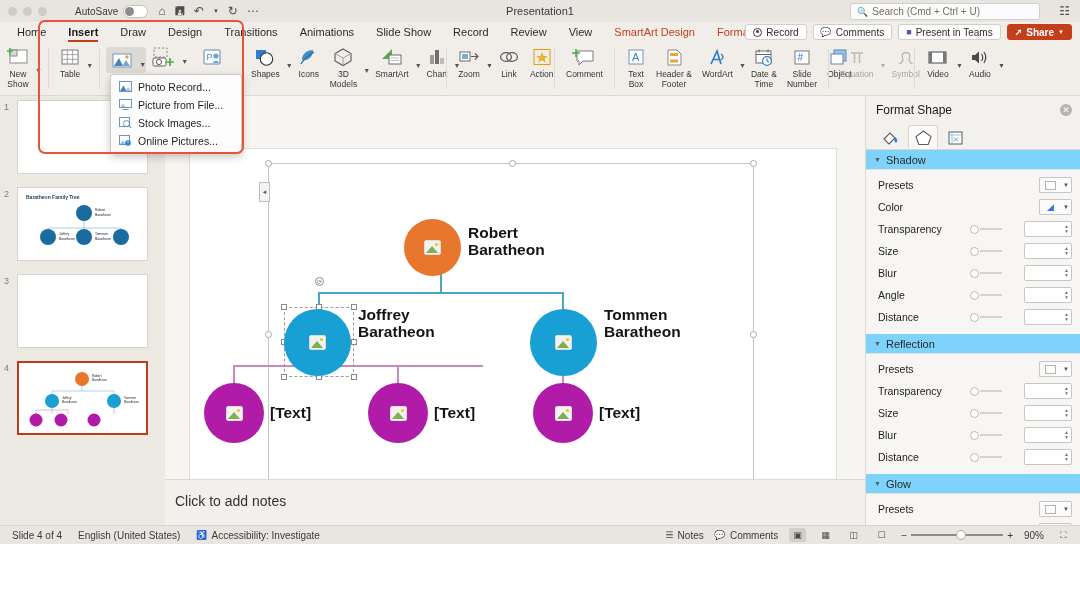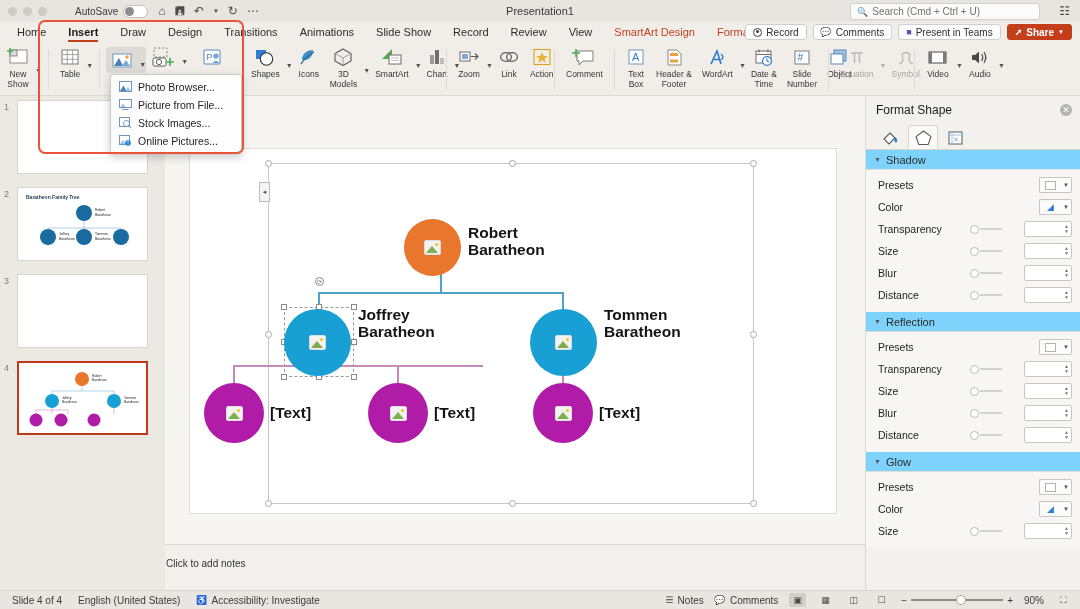--- a/index.html
+++ b/index.html
@@ -3,21 +3,21 @@
 <meta charset="utf-8">
 <style>
   * { box-sizing: border-box; margin: 0; padding: 0; }
   html, body {
     width: 1080px; height: 609px;
     font-family: "Liberation Sans", sans-serif;
     background: #ffffff;
     overflow: hidden;
     -webkit-font-smoothing: antialiased;
   }
-  #app { position: relative; width: 1080px; height: 609px; }
+  #app { position: relative; width: 1080px; height: 544px; }
 
   
   .titlebar {
     position: absolute; left: 0; top: 0; width: 1080px; height: 22px;
     background: #e8e5e1; display: flex; align-items: center;
   }
   .traffic { display: flex; gap: 6px; padding-left: 8px; }
   .dot { width: 9px; height: 9px; border-radius: 50%; background: #cfcbc6; }
   .autosave-wrap { display: flex; align-items: center; gap: 5px; margin-left: 28px; }
   .autosave-lbl { font-size: 10px; color: #3b3b3b; }
@@ -154,22 +154,22 @@
   }
   .slide {
     position: absolute; left: 25px; top: 53px; width: 646px; height: 364px;
     background: #ffffff; box-shadow: 0 0 0 1px #e1ddd8;
   }
   .notesbar {
     position: absolute; left: 0; right: 0; bottom: 0; height: 46px;
     background: #f2efec; border-top: 1px solid #ddd9d4;
   }
   .notes-txt {
-    position: absolute; left: 1px; top: 13px;
-    font-size: 10px; color: #333;
+    position: absolute; left: 10px; top: 13px;
+    font-size: 14px; color: #333;
   }
 
   
   .selframe {
     position: absolute; left: 78px; top: 14px; width: 486px; height: 341px;
     border: 1px solid #c6c6c6;
   }
   .sh {
     position: absolute; width: 7px; height: 7px; border-radius: 50%;
     background: #ffffff; border: 1px solid #a9a9a9;
@@ -689,21 +689,21 @@
 
   <div class="dropdown">
     <div class="dd-item">
       <span>
         <svg width="13" height="11" viewBox="0 0 13 11">
           <rect x="0.5" y="0.5" width="12" height="10" fill="#fff" stroke="#6f96bd"></rect>
           <path d="M1 10 L4.5 4.5 L7.5 10 Z" fill="#4a82b3"></path>
           <path d="M6.5 10 L9 6 L12 10 Z" fill="#9cc3e8"></path>
         </svg>
       </span>
-      <span>Photo Browser...</span>
+      <span>Photo Record...</span>
     </div>
     <div class="dd-item">
       <span>
         <svg width="13" height="11" viewBox="0 0 13 11">
           <rect x="0.5" y="0.5" width="12" height="8" fill="#fff" stroke="#6f96bd"></rect>
           <path d="M1.5 8 L4 4.5 L6.5 8 Z" fill="#9cc3e8"></path>
           <path d="M3.5 10.5 H9.5" stroke="#6f96bd"></path>
         </svg>
       </span>
       <span>Picture from File...</span>
@@ -937,20 +937,30 @@
         <span class="lbl">Blur</span>
         <span class="slider">
             <span class="track"></span>
             <span class="knob"></span>
           </span>
         <span class="spin">
             <span class="arrows">▲<br>▼</span>
           </span>
       </div>
       <div class="frow">
+        <span class="lbl">Angle</span>
+        <span class="slider">
+            <span class="track"></span>
+            <span class="knob"></span>
+          </span>
+        <span class="spin">
+            <span class="arrows">▲<br>▼</span>
+          </span>
+      </div>
+      <div class="frow">
         <span class="lbl">Distance</span>
         <span class="slider">
             <span class="track"></span>
             <span class="knob"></span>
           </span>
         <span class="spin">
             <span class="arrows">▲<br>▼</span>
           </span>
       </div>
     </div>

